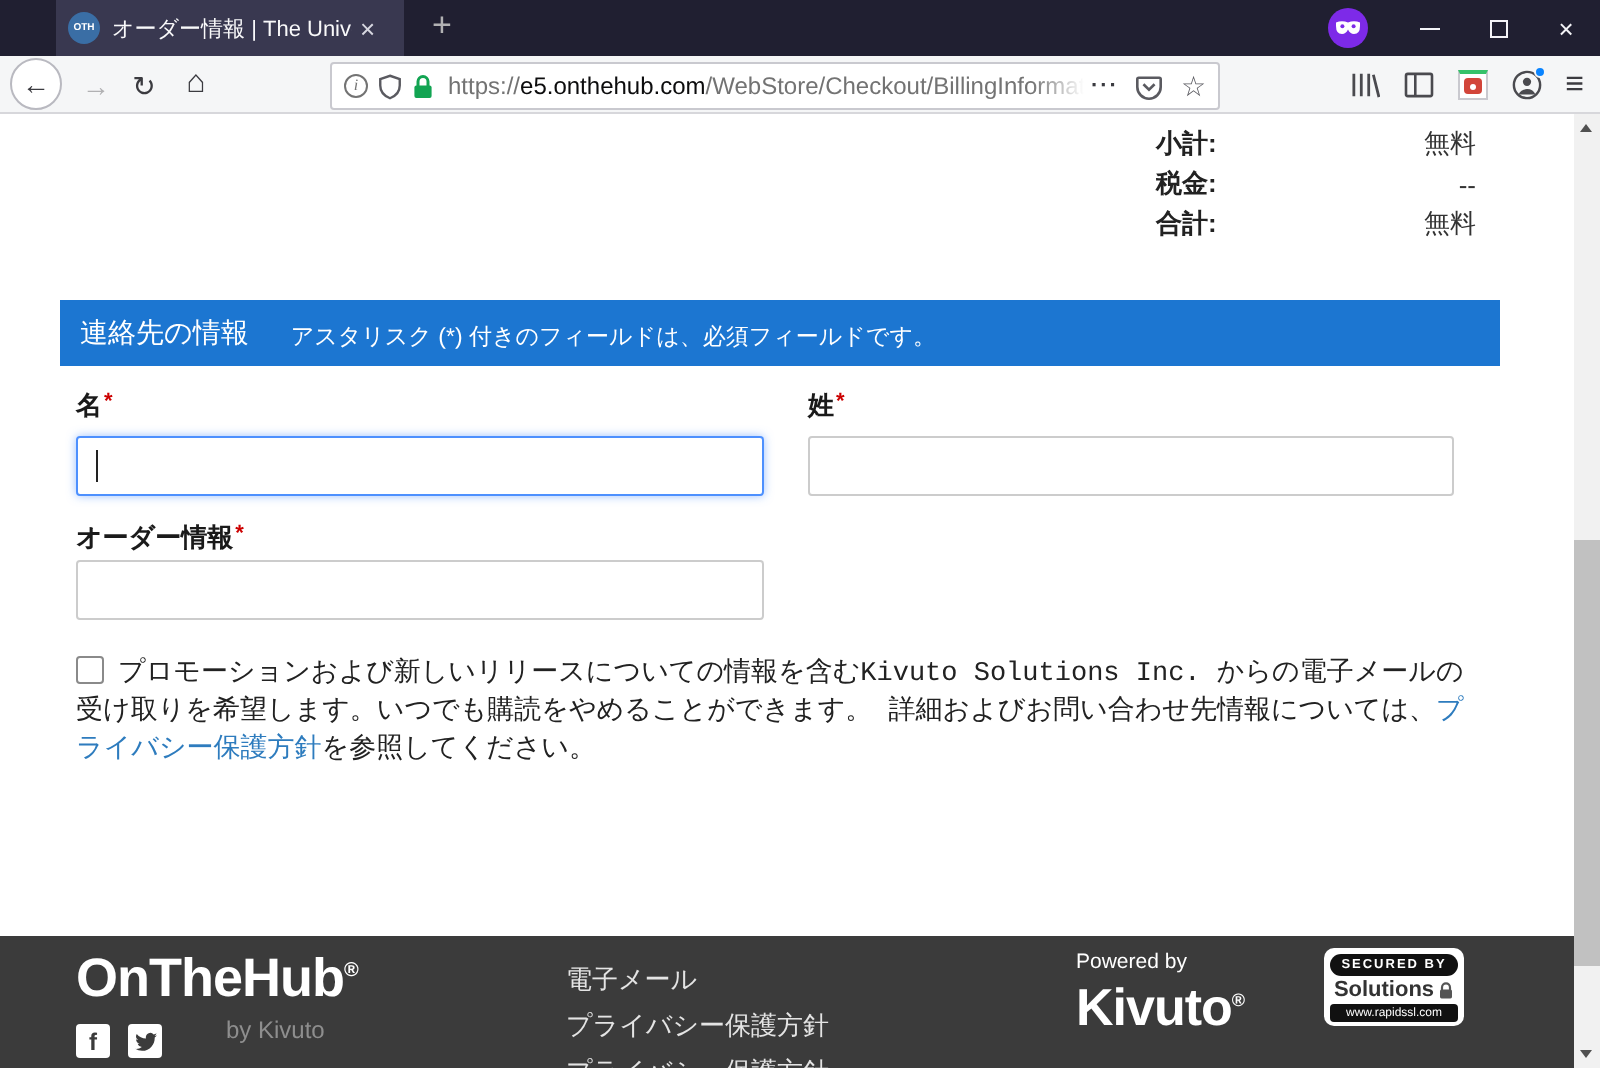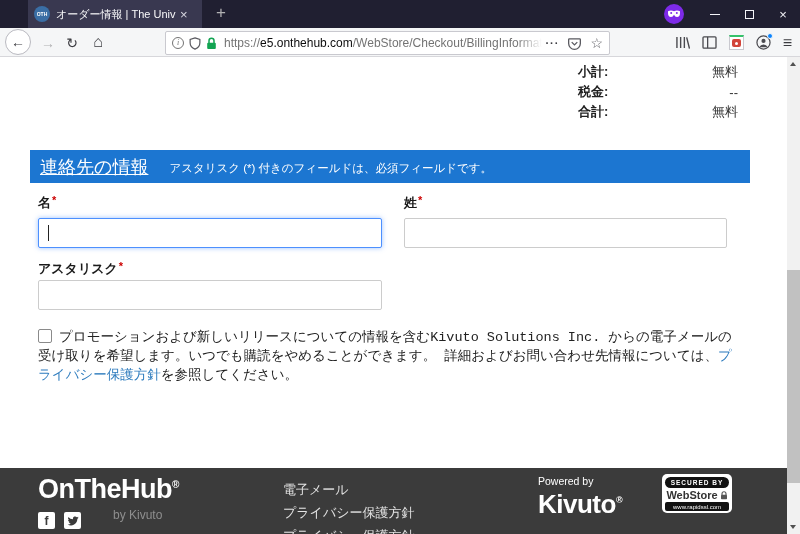--- a/index.html
+++ b/index.html
@@ -44,21 +44,21 @@
   .menu-icon { color:#3b3b40; font-size:16px; font-weight:bold; }
 
   
   .content { position:absolute; top:57px; left:0; width:787px; height:477px; background:#fff; }
 
   .summary { position:absolute; top:5px; right:49px; width:160px; font-size:13px; color:#333; }
   .srow { display:flex; justify-content:space-between; height:20px; align-items:center; }
   .slabel { font-weight:bold; color:#222;text-align:right; }
 
   .section-header { position:absolute; left:30px; top:93px; width:720px; height:33px; background:#1c76d1; color:#fff; display:flex; align-items:center; padding-left:10px; }
-  .section-title { font-size:18px;text-decoration:underline; }
+  .section-title { font-size:14px; }
   .section-subtitle { font-size:11.5px; margin-left:21px; padding-top:4px; }
 
   .field-label { position:absolute; font-size:13px; font-weight:bold; color:#1a1a1a; }
   .req { color:#cc0000; font-size:11px; position:relative; top:-3px; margin-left:1px; }
   .input-wrap { position:absolute; }
   .input-wrap input { width:100%; height:30px; border:1px solid #ccc; border-radius:2px; font-size:13px; padding:0 8px; outline:none; font-family:"Liberation Sans",sans-serif; }
   .input-wrap.focused input { border:1px solid #4d90fe; box-shadow:0 0 5px rgba(77,144,254,0.55); }
   .caret { position:absolute; left:10px; top:7px; width:1px; height:16px; background:#222; }
 
   .consent { position:absolute; left:38px; top:271px; width:706px; font-size:13.5px; line-height:19px; color:#222;font-family:Liberation Mono, monospace; }
@@ -211,21 +211,21 @@
 
     <div class="input-wrap focused" style="left:38px; top:161px; width:344px;">
       <input type="text" value="" style="">
       <span class="caret"></span>
     </div>
     <div class="input-wrap" style="left:404px; top:161px; width:323px;">
       <input type="text" value="" style="">
     </div>
 
     <div class="field-label" style="left:38px; top:203px;">
-      <span>アスタリスク</span><span class="req">*</span>
+      <span>オーダー情報</span><span class="req">*</span>
     </div>
     <div class="input-wrap" style="left:38px; top:223px; width:344px;">
       <input type="text" value="" style="">
     </div>
 
     <div class="consent">
       <span class="checkbox"></span><span>プロモーションおよび新しいリリースについての情報を含むKivuto Solutions Inc. からの電子メールの受け取りを希望します。いつでも購読をやめることができます。 詳細およびお問い合わせ先情報については、</span><a href="#">プライバシー保護方針</a><span>を参照してください。</span>
     </div>
 
   </div>
@@ -246,21 +246,21 @@
       <div>プライバシー保護方針</div>
       <div>プライバシー保護方針</div>
     </div>
     <div class="powered">
       <div class="powered-by">Powered by</div>
       <div class="powered-brand"><span>Kivuto</span><sup>®</sup></div>
     </div>
     <div class="ssl-badge">
       <div class="ssl-top">SECURED BY</div>
       <div class="ssl-mid">
-        <span>WebStore</span>
+        <span>Solutions</span>
         <span style="display:flex;">
           <svg width="8" height="9" viewBox="0 0 8 9">
               <path d="M2 4V2.7a2 2 0 014 0V4" fill="none" stroke="#555" stroke-width="1.1"></path>
               <rect x="1" y="3.8" width="6" height="4.4" rx="0.8" fill="#555"></rect>
             </svg>
         </span>
       </div>
       <div class="ssl-bot">www.rapidssl.com</div>
     </div>
   </div>

